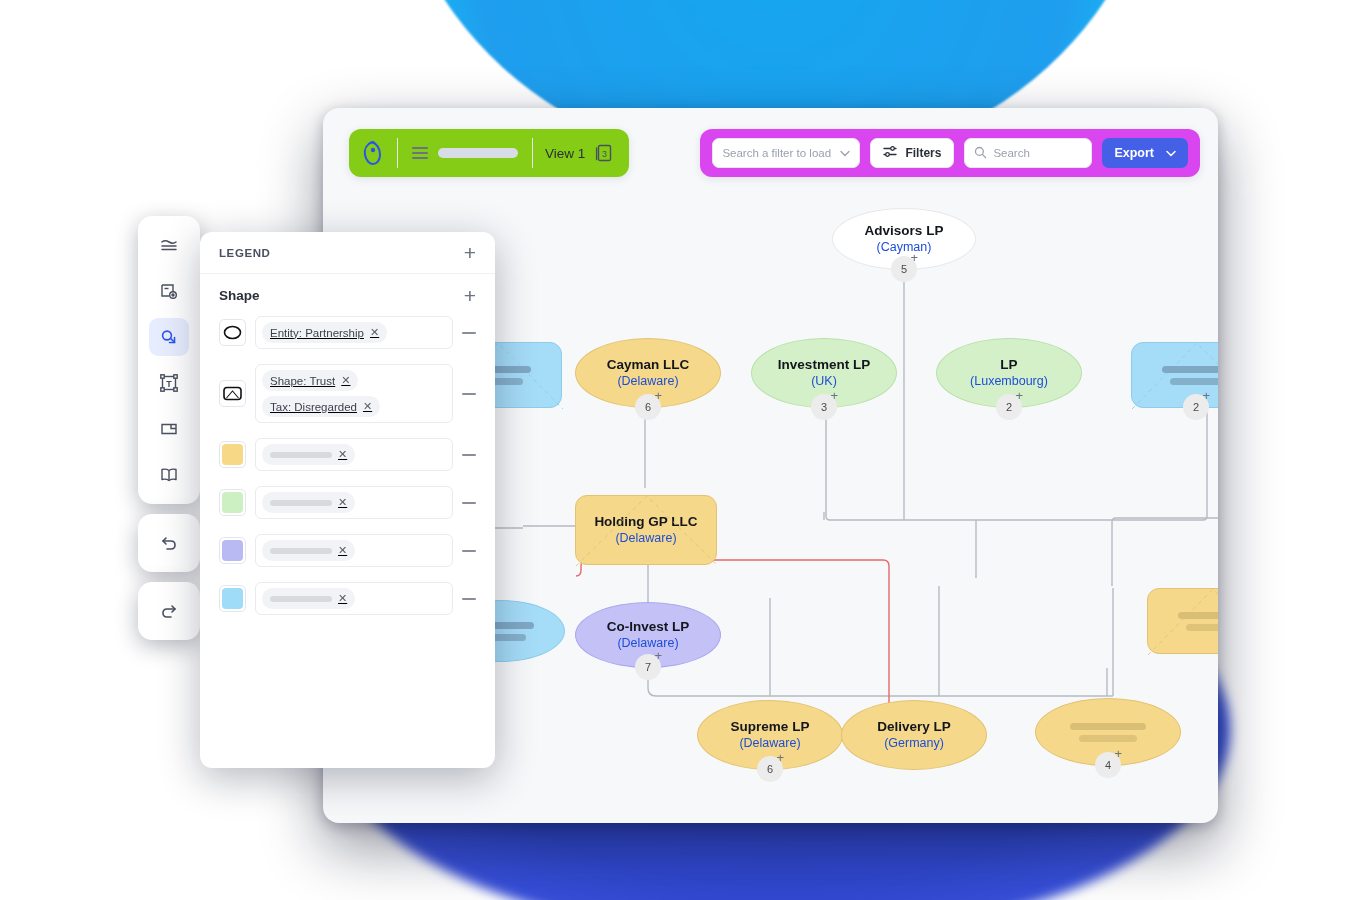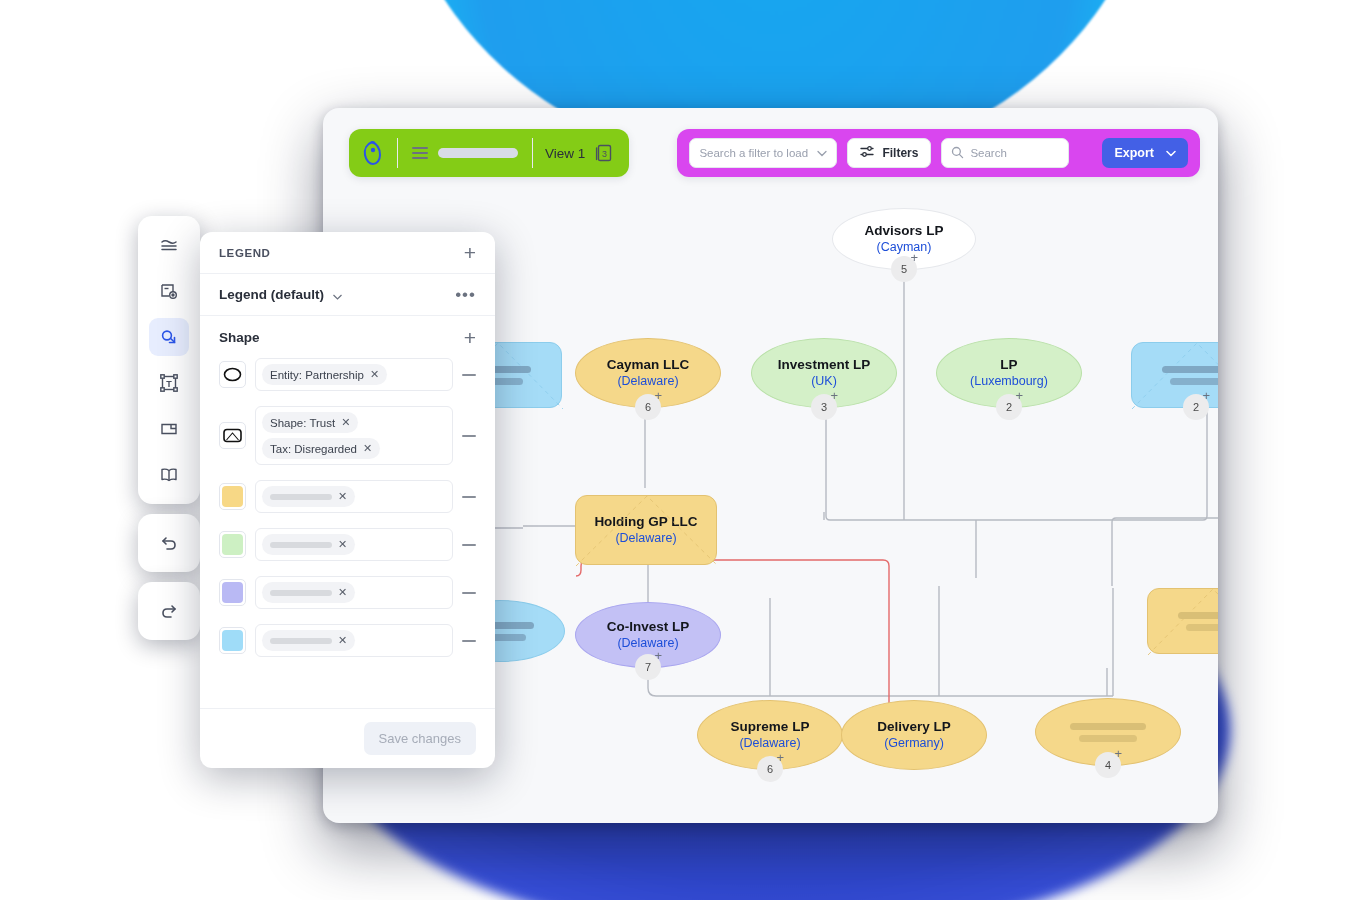--- a/index.html
+++ b/index.html
@@ -78,21 +78,20 @@
     font-size: 11.5px; color: #9aa0ae; background: #fff;
   }
   #filter-select { width: 148px; justify-content: space-between; }
   #filters-btn { color: #2a2f3a; font-weight: 700; font-size: 12px; gap:7px; padding:0 12px; }
   #search-field { width: 128px; }
   #export-btn {
     height: 30px; background: #4360e6; color: #fff;
     border-radius: 7px; font-size: 12.5px; font-weight: 700;
     display: flex; align-items: center; gap: 12px; padding: 0 12px;
     cursor: pointer;
-    margin-left: 23px;
   }
 
   
   #canvas { position: absolute; inset: 0; }
   #canvas svg { position: absolute; left: 0; top: 0; }
 
   .node { position: absolute; display: flex; flex-direction: column; align-items: center; justify-content: center; text-align: center; }
   .node .nm { font-size: 13.5px; font-weight: 700; color: #13161c; line-height: 1.15; }
   .node .sub { font-size: 12.5px; color: #1d4ed8; line-height: 1.3; }
   .ellipse { border-radius: 50%; }
@@ -131,21 +130,21 @@
   .lg-row { display: flex; align-items: center; justify-content: space-between; padding: 0 19px; }
   #legend-head { height: 42px; border-bottom: 1px solid #eef0f4; }
   #legend-head .ttl { font-size: 11.5px; font-weight: 700; letter-spacing: 0.6px; color: #4a5060; }
   #legend-sel { height: 42px; border-bottom: 1px solid #eef0f4; }
   #legend-sel .nm { font-size: 13.5px; font-weight: 700; color: #2a2f3a; }
   #shape-head { height: 42px; }
   #shape-head .ttl { font-size: 13.5px; font-weight: 700; color: #2a2f3a; }
   .plus-btn { font-size: 21px; color: #6b7280; line-height: 1; cursor: pointer; font-weight: 300; }
   .dots-btn { font-size: 17px; color: #6b7280; letter-spacing: 1px; cursor: pointer; }
 
-  #shape-rows { flex: 1; overflow: hidden; padding: 0 19px; }
+  #shape-rows { flex: 1; overflow: hidden; padding: 0 19px; text-decoration: underline; }
   .shape-row { display: flex; align-items: center; gap: 9px; margin-bottom: 15px; }
   .swatch-box { width: 27px; height: 27px; border: 1px solid #e3e6ed; border-radius: 5px; display:flex; align-items:center; justify-content:center; flex-shrink: 0; background:#fff; }
   .swatch-fill { width: 21px; height: 21px; border-radius: 4px; }
   .chips-box { flex: 1; border: 1px solid #e9ebf0; border-radius: 6px; padding: 5px 6px; display: flex; flex-direction: column; gap: 5px; min-height: 30px; justify-content:center; }
   .chip { background: #f2f3f6; border-radius: 11px; height: 21px; display: inline-flex; align-items: center; gap: 6px; padding: 0 8px; align-self: flex-start; }
   .chip .ctxt { font-size: 11.5px; color: #3c424e; }
   .chip .cbar { width: 62px; height: 6px; border-radius: 3px; background: #d8dade; }
   .chip .cx { font-size: 11px; color: #575d69; cursor: pointer; }
   .minus-btn { width: 14px; height: 2px; background: #888e99; border-radius: 1px; flex-shrink: 0; cursor: pointer; }
 
@@ -439,31 +438,20 @@
       </svg>
     </div>
   </div>
 </div>
 
 <div id="legend-panel">
   <div class="lg-row" id="legend-head">
     <span class="ttl">LEGEND</span>
     <span class="plus-btn">+</span>
   </div>
-  <div class="lg-row" id="legend-sel">
-    <span style="display:flex;align-items:center;gap:9px;">
-      <span class="nm">Legend (default)</span>
-      <span>
-        <svg width="9" height="6" viewBox="0 0 9 6">
-            <path d="M0.5 1 L4.5 5 L8.5 1" fill="none" stroke="#6b7280" stroke-width="1.2"></path>
-          </svg>
-      </span>
-    </span>
-    <span class="dots-btn">•••</span>
-  </div>
   <div class="lg-row" id="shape-head">
     <span class="ttl">Shape</span>
     <span class="plus-btn">+</span>
   </div>
   <div id="shape-rows">
       <div class="shape-row">
         <div class="swatch-box">
           <svg width="19" height="15" viewBox="0 0 19 15">
             <ellipse cx="9.5" cy="7.5" rx="8" ry="6" fill="#fff" stroke="#111" stroke-width="1.6"></ellipse>
           </svg>
@@ -537,16 +525,13 @@
         </div>
         <div class="chips-box">
           <div class="chip">
             <span class="cbar"></span>
             <span class="cx">✕</span>
           </div>
         </div>
         <div class="minus-btn"></div>
       </div>
     </div>
-  <div id="legend-foot">
-    <div id="save-btn">Save changes</div>
-  </div>
 </div>
 
 </body></html>

